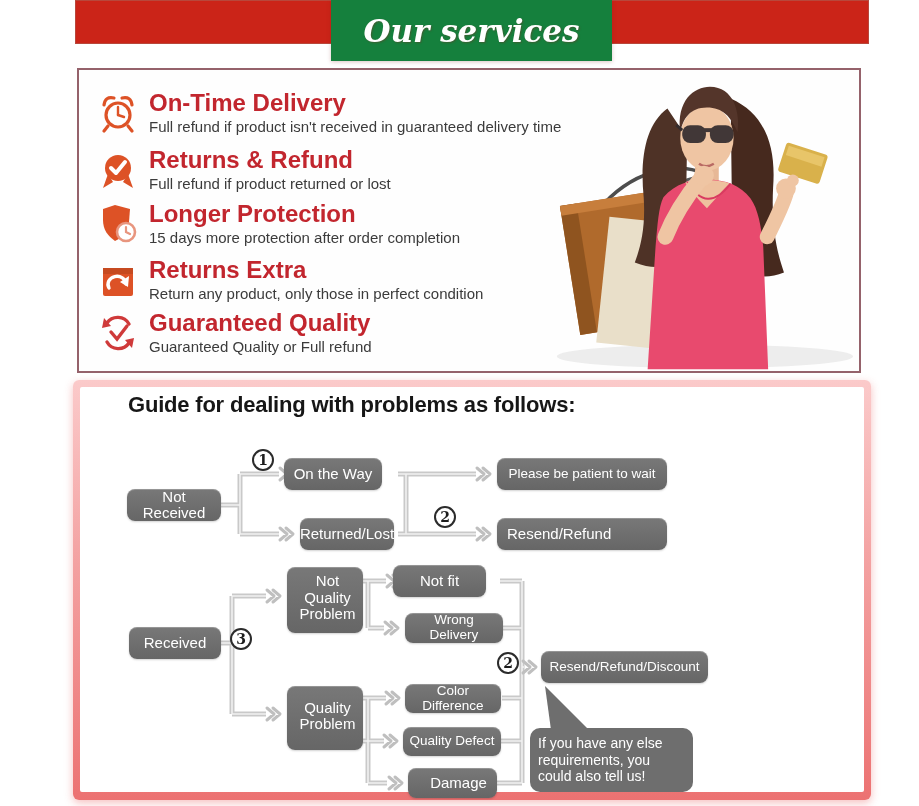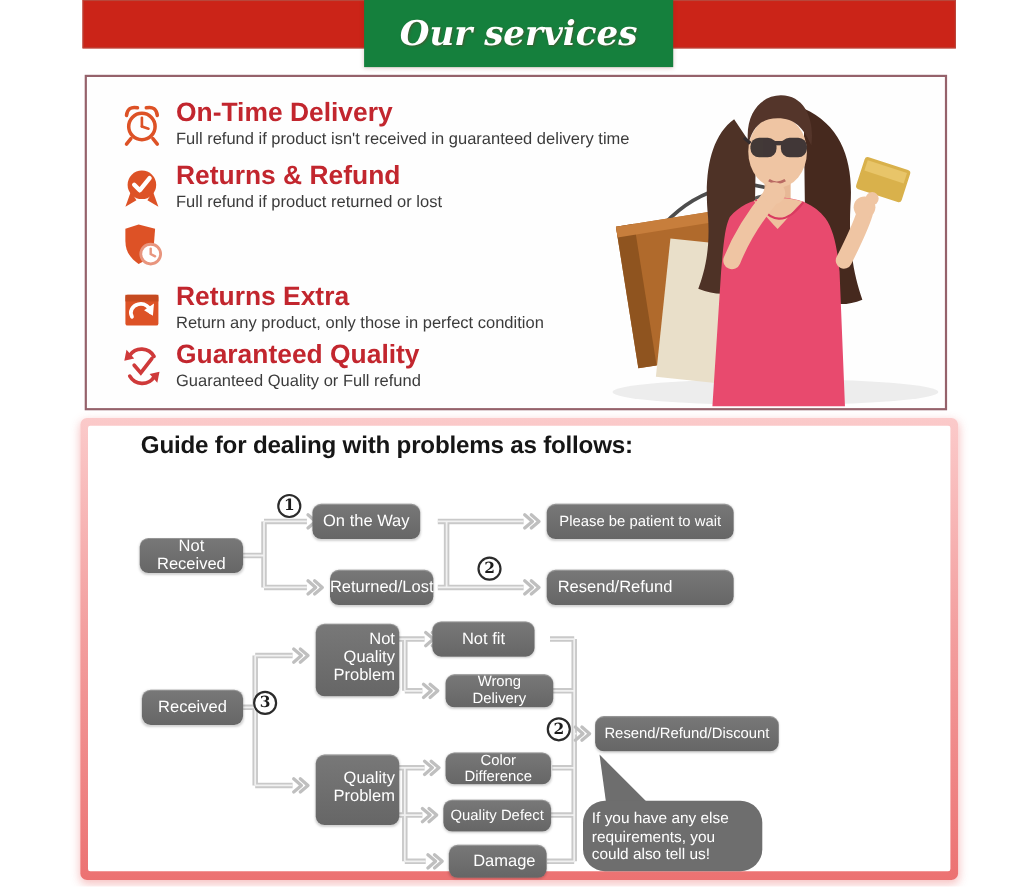--- a/index.html
+++ b/index.html
@@ -13,47 +13,47 @@
   .banner{left:331px;top:0;width:281px;height:61px;background:#15803d;
           display:flex;align-items:center;justify-content:center;
           box-shadow:0 1px 4px rgba(120,20,20,.25);}
   .banner-title{font-family:"DejaVu Serif","Liberation Serif",serif;
           font-style:italic;font-weight:bold;font-size:31px;color:#fff;
           text-shadow:1px 1px 2px rgba(140,30,30,.35);}
 
   
   .panel-services{left:77px;top:68px;width:784px;height:305px;background:#fefefe;
           border:2px solid #95626b;box-sizing:border-box;}
-  .service-item{position:absolute;left:28px;display:flex;gap:9px;align-items:flex-end;}
+  .service-item{position:absolute;left:17px;display:flex;gap:9px;align-items:flex-end;}
   .svc-icon{width:44px;height:44px;flex:0 0 44px;}
   .svc-title{font-size:24px;font-weight:bold;color:#c2262e;line-height:25px;}
   .svc-desc{font-size:15px;color:#3b3b3b;margin-top:3px;line-height:17px;}
 
   
   .panel-guide-outer{left:73px;top:380px;width:798px;height:420px;
           background:linear-gradient(180deg,#fbcaca 0%,#f3a0a0 45%,#ec7272 100%);
           border-radius:6px;box-shadow:0 3px 9px rgba(236,116,116,.45);}
   .panel-guide-inner{position:absolute;left:7px;top:7px;right:7px;bottom:8px;
           background:#ffffff;border-radius:2px;}
   .guide-title{left:128px;top:392px;font-size:22px;font-weight:bold;color:#161616;
           letter-spacing:-0.2px;z-index:2;}
 
   
   .fc-box{position:absolute;z-index:2;background:linear-gradient(180deg,#787878,#666666);
           color:#fff;border-radius:8px;display:flex;align-items:center;justify-content:center;
           text-align:center;font-size:15px;line-height:1.1;
           box-shadow:inset 0 1px 0 rgba(255,255,255,.22),0 1px 2px rgba(0,0,0,.18);
           box-sizing:border-box;padding:2px 4px;}
-  .fc-left{justify-content:flex-start;text-align:right;padding:0 4px 4px 9px;}
+  .fc-left{justify-content:flex-start;text-align:center;padding:0 4px 4px 9px;}
   .fc-sm{font-size:13.5px;}
   .fc-num{position:absolute;z-index:4;width:22px;height:22px;border:2px solid #2b2b2b;
           border-radius:50%;background:#fff;color:#1c1c1c;box-sizing:border-box;
           font-family:"DejaVu Serif","Liberation Serif",serif;font-size:14px;font-weight:bold;
           display:flex;align-items:center;justify-content:center;}
-  .bubble{position:absolute;z-index:3;background:#6e6e6e;color:#fff;border-radius:20px;
+  .bubble{position:absolute;z-index:3;background:#6e6e6e;color:#fff;border-radius:10px;
           font-size:14px;line-height:1.18;padding:7px 8px;box-sizing:border-box;text-align:left;}
   .connectors{left:0;top:0;z-index:1;}
 </style>
 </head>
 <body>
 
 <div class="abs topbar"></div>
 <div class="abs banner">
   <span class="banner-title">Our services</span>
 </div>
@@ -97,20 +97,24 @@
     </span>
   </div>
 
   <div class="service-item" style="top:131px;">
     <span class="svc-icon">
       <svg viewBox="0 0 44 44" width="44" height="44">
         <path d="M19 3 L34 7 L33 20 C32 30 27 35 19 39 C12 34 7 28 7 18 L7 7 Z" fill="#dd5226"></path>
         <circle cx="30" cy="30" r="9" fill="#fff" stroke="#e8957e" stroke-width="2.6"></circle>
         <path d="M30 25 V30 L34 32" stroke="#e8957e" stroke-width="2.2" fill="none" stroke-linecap="round"></path>
       </svg>
+    </span>
+    <span>
+      <div class="svc-title">Longer Protection</div>
+      <div class="svc-desc">15 days more protection after order completion</div>
     </span>
   </div>
 
   <div class="service-item" style="top:187px;">
     <span class="svc-icon">
       <svg viewBox="0 0 44 44" width="44" height="44">
         <rect x="7" y="10" width="30" height="28" rx="2" fill="#dd5226"></rect>
         <rect x="7" y="10" width="30" height="6" fill="#c64a20"></rect>
         <path d="M13 30 A9 8 0 1 1 30 26" stroke="#fff" stroke-width="3.4" fill="none" stroke-linecap="round"></path>
         <polygon points="33,18 32,29 24,24" fill="#fff"></polygon>

